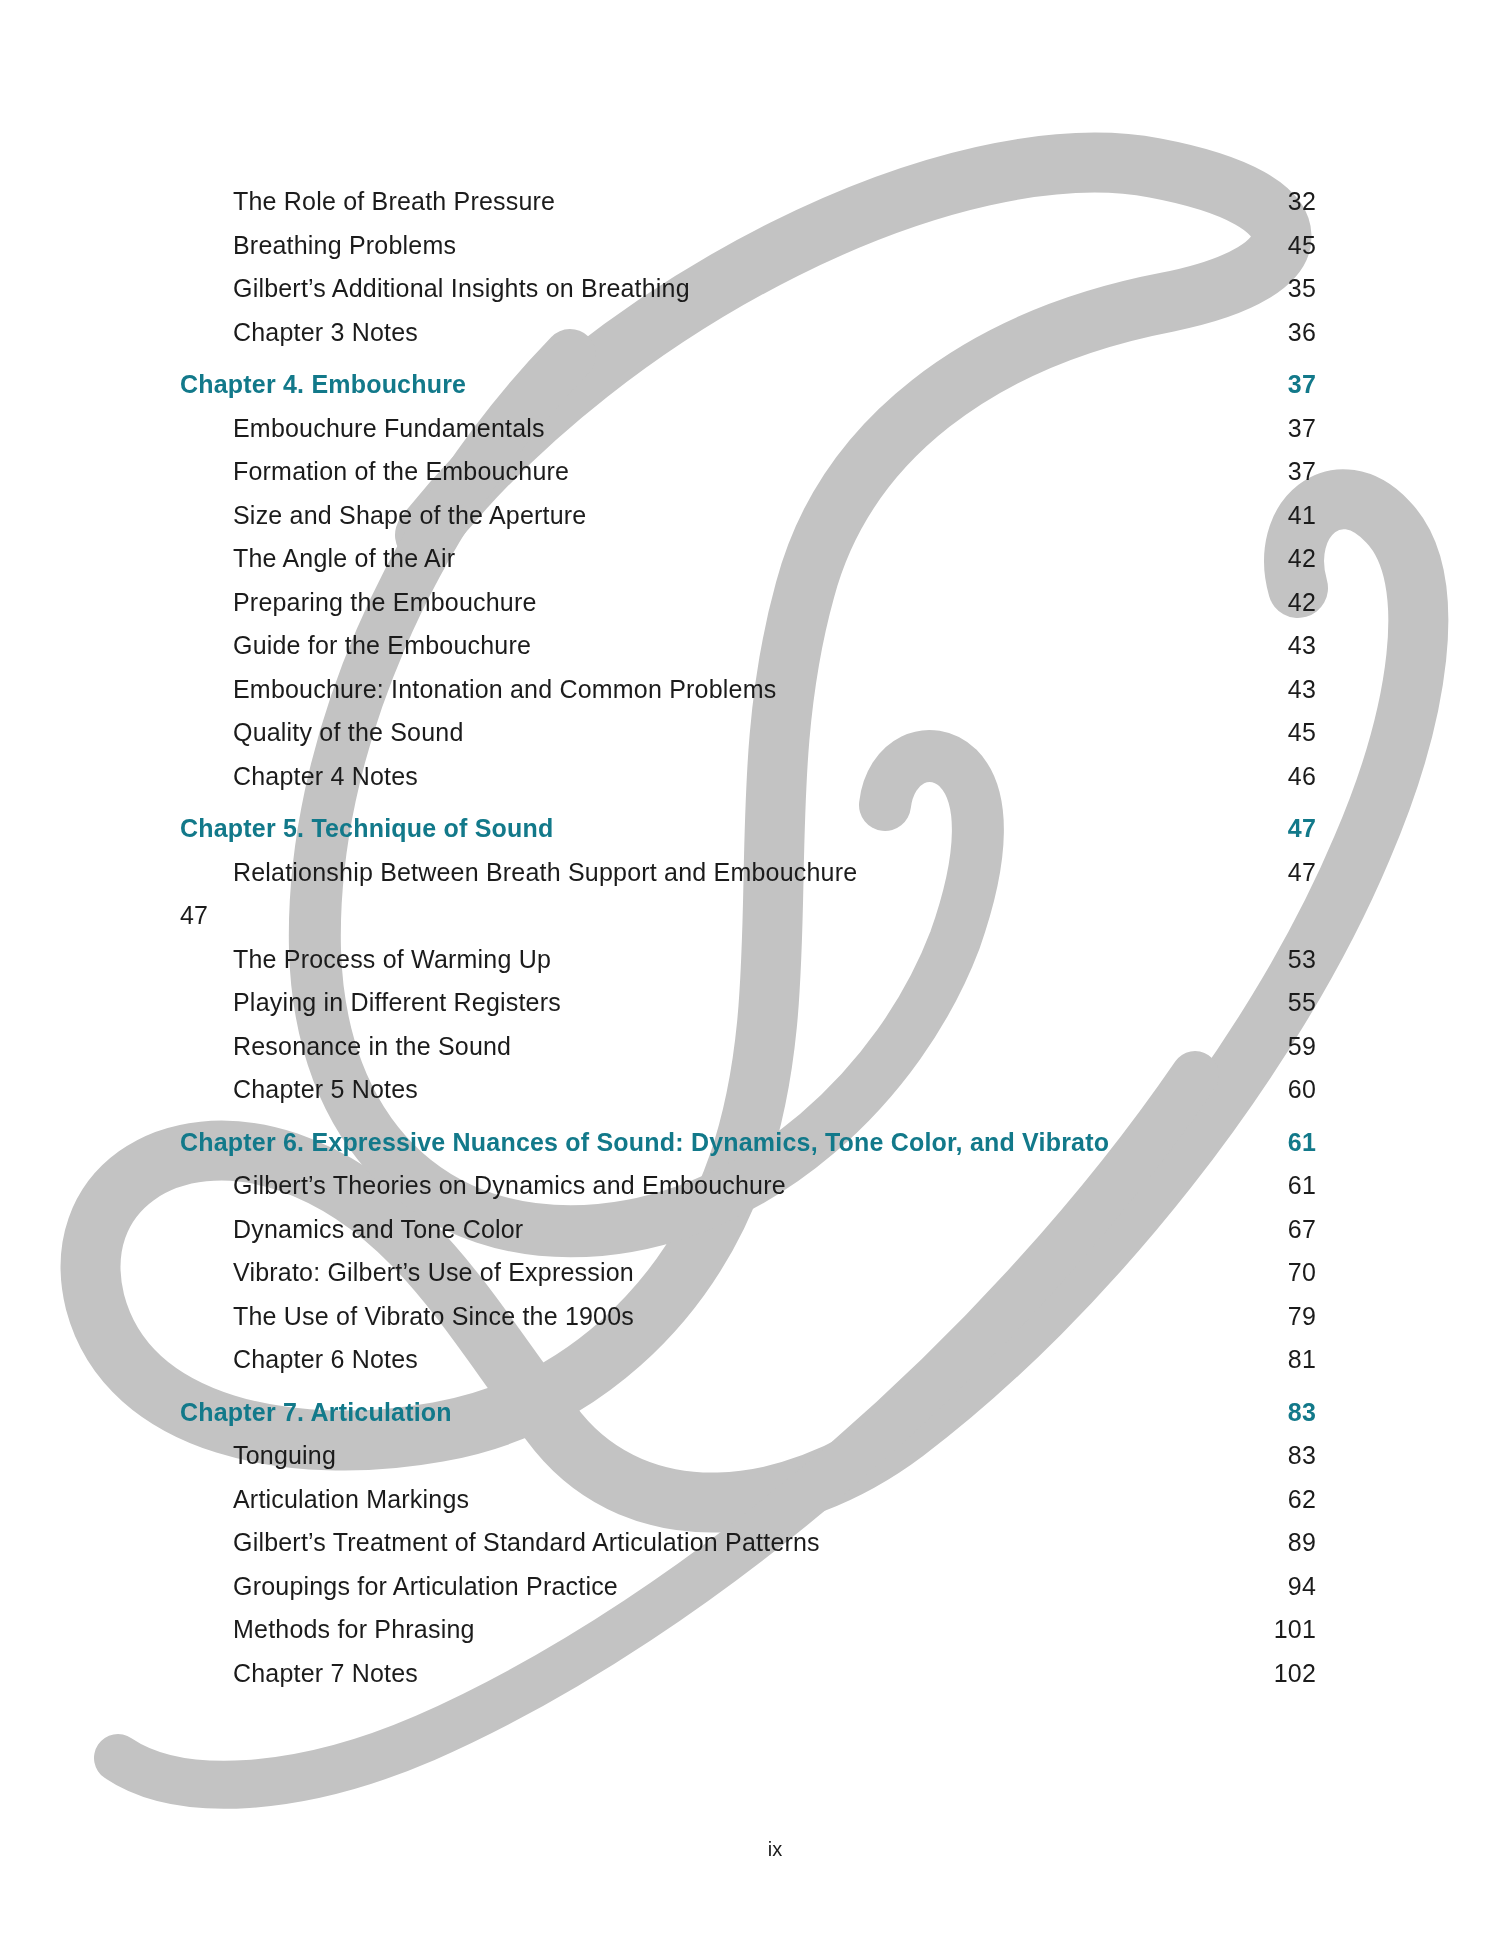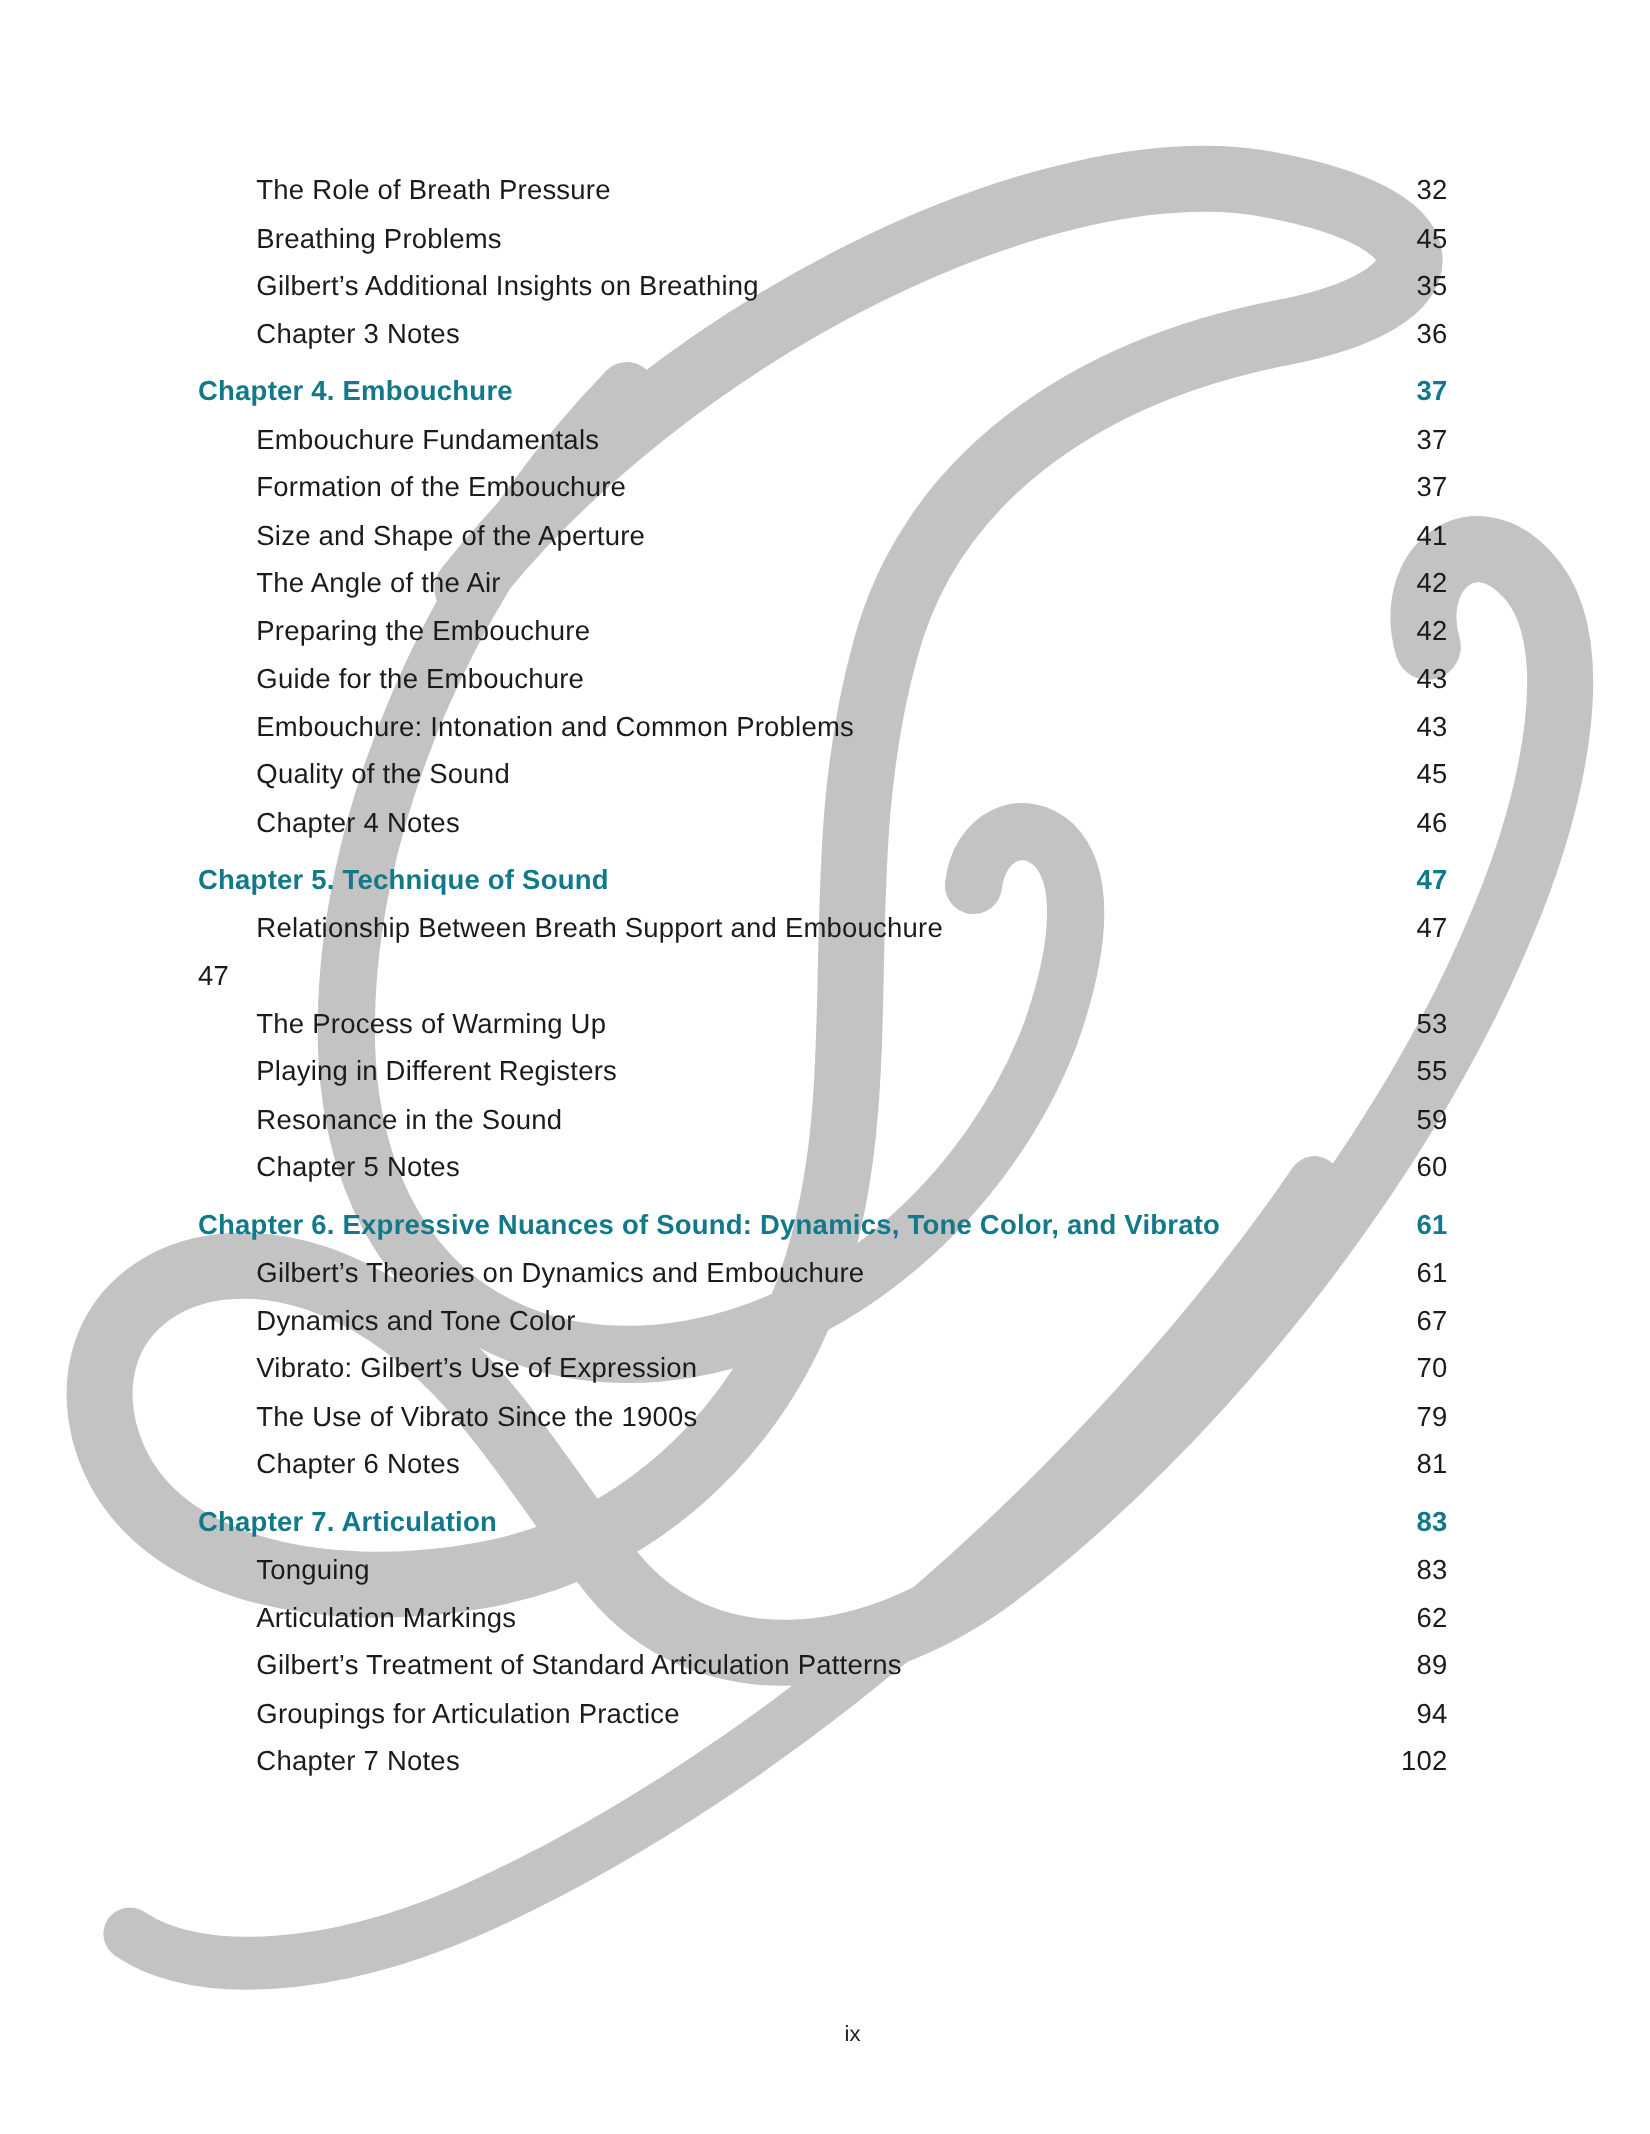--- a/index.html
+++ b/index.html
@@ -19,21 +19,21 @@
   }
   .watermark{
     position:absolute;
     left:0;top:0;
     width:1500px;height:1940px;
     z-index:0;
   }
   .toc{
     position:absolute;
     left:180px;
-    top:152px;
+    top:180px;
     width:1136px;
     z-index:1;
   }
   .toc-row{
     height:43.5px;
     display:flex;
     justify-content:space-between;
     align-items:center;
     white-space:nowrap;
     font-size:25px;
@@ -217,20 +217,24 @@
     </div>
       <div class="toc-row sub">
       <span class="toc-label">Gilbert’s Treatment of Standard Articulation Patterns</span>
       <span class="toc-page">89</span>
     </div>
       <div class="toc-row sub">
       <span class="toc-label">Groupings for Articulation Practice</span>
       <span class="toc-page">94</span>
     </div>
       <div class="toc-row sub">
+      <span class="toc-label">Methods for Phrasing</span>
+      <span class="toc-page">101</span>
+    </div>
+      <div class="toc-row sub">
       <span class="toc-label">Chapter 7 Notes</span>
       <span class="toc-page">102</span>
     </div>
     </div>
 
   <div class="footer-folio">ix</div>
 
 </div>
 
 </body></html>

